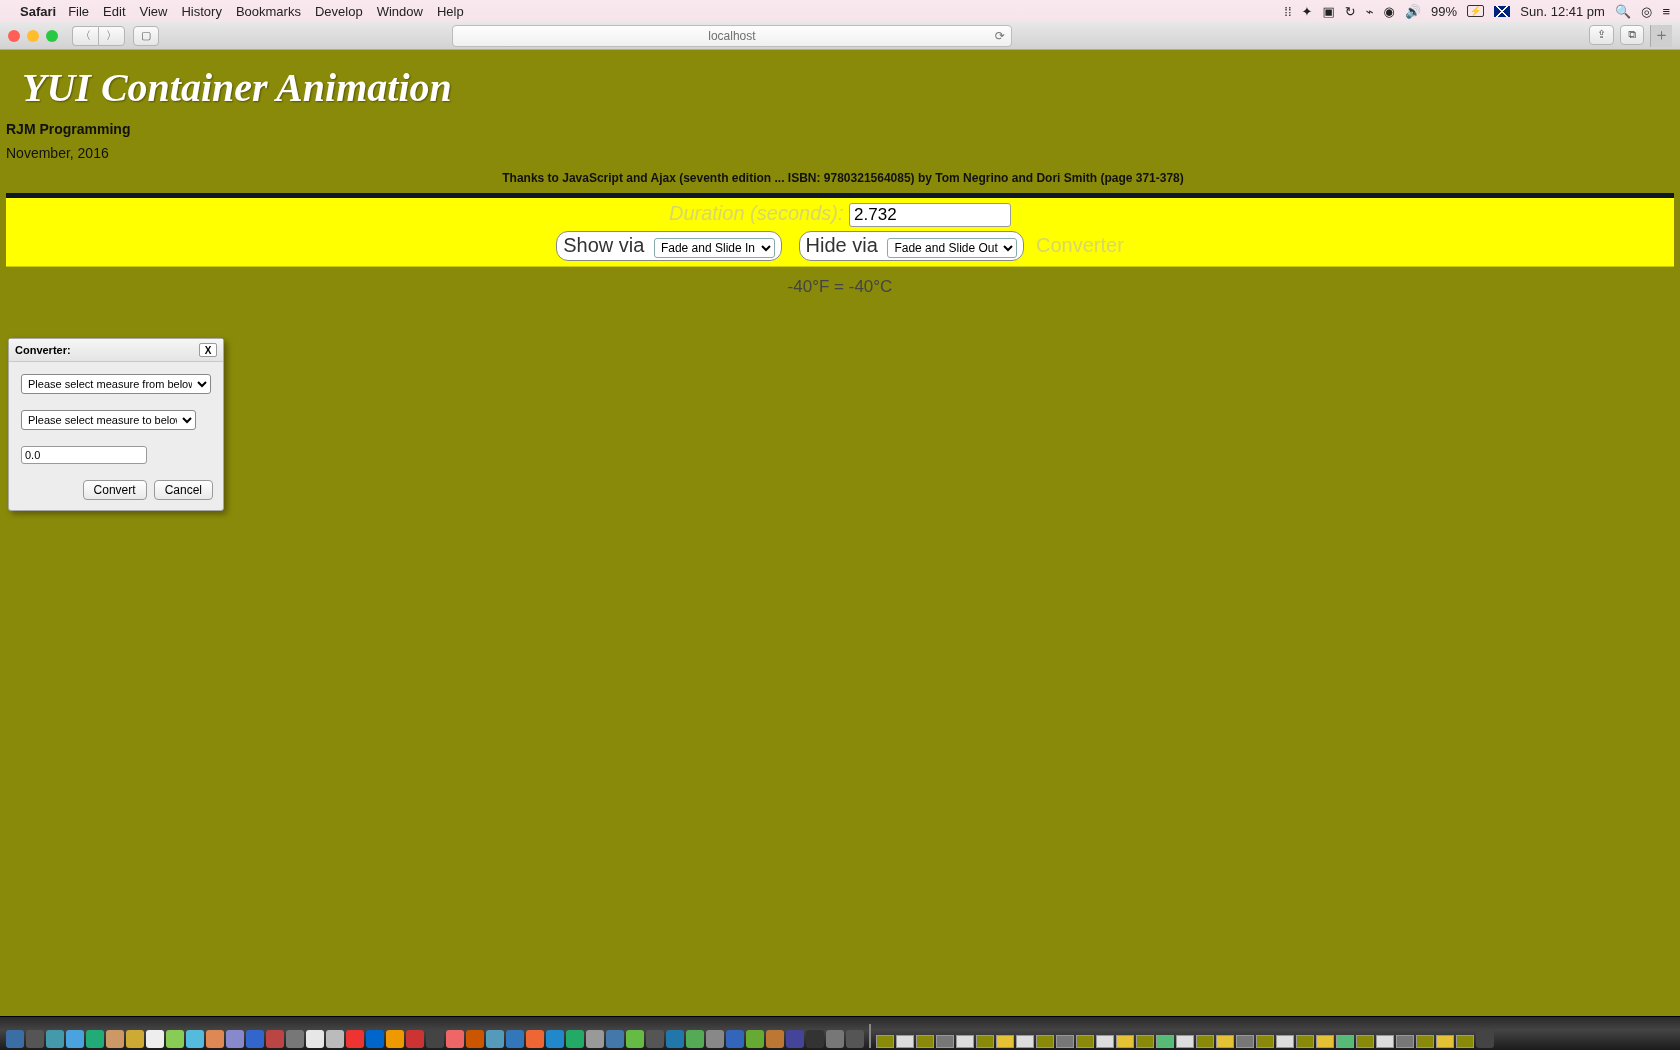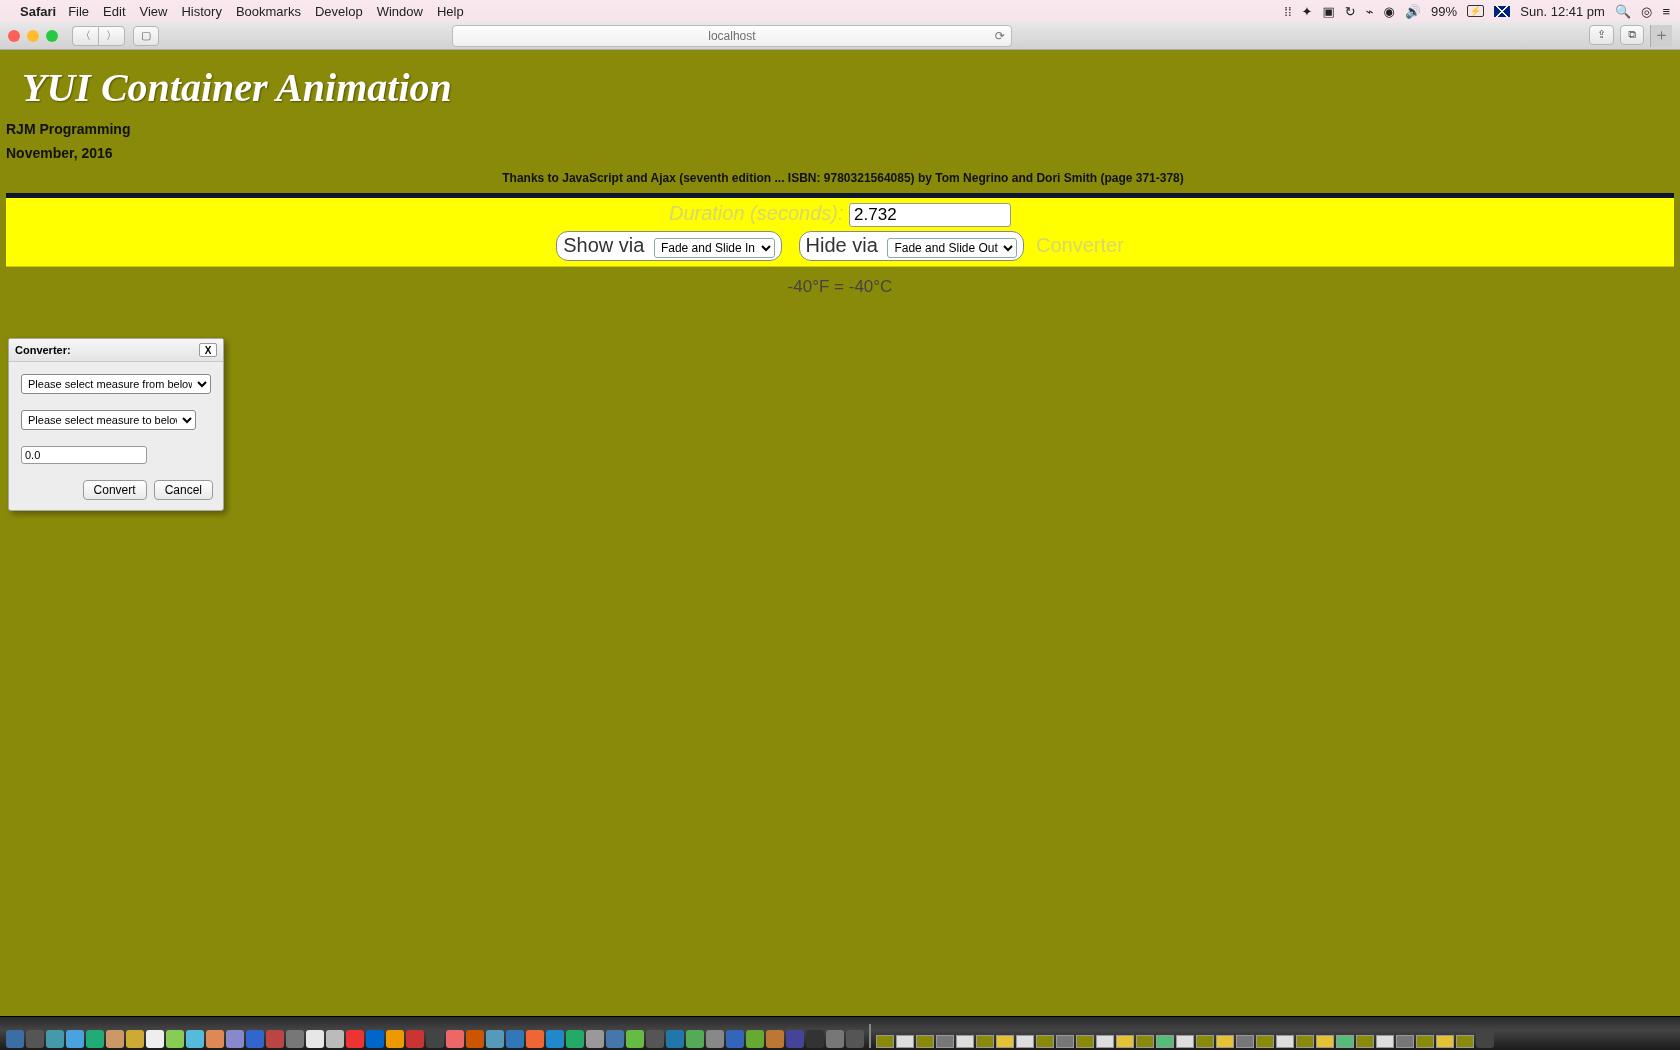--- a/index.html
+++ b/index.html
@@ -74,21 +74,21 @@
   background:#8a8a0a;
   padding:6px 0 0 0;
 }
 h1.title {
   font-family: Georgia, "Times New Roman", serif;
   font-size:40px; font-weight:bold; color:#fff;
   text-shadow:1px 1px 2px rgba(0,0,0,.4);
   margin:8px 0 10px 22px; font-style:italic;
 }
 .subline{font-size:14px;font-weight:bold;color:#111;margin:4px 0 4px 6px;}
-.dateline{font-size:14px;font-weight:bold;color:#111;margin:8px 0 4px 6px;}
+.dateline{font-size:14px;font-weight:normal;color:#111;margin:8px 0 4px 6px;}
 .thanks{font-size:12px;font-weight:bold;color:#111;margin:10px 0 8px 6px;text-align:center;}
 
 .yellowbar{
   background:#ffff00; border-top:5px solid #0f172a; border-bottom:1px solid #c9c900;
   margin:6px 6px 0 6px; padding:4px 0 5px 0;
   text-align:center; font-size:20px;
 }
 .yellowbar .dlabel{color:#d7d76c;font-style:italic;}
 .yellowbar input[type=number]{
   width:162px;height:24px;font-size:17px;padding:0 4px;border:1px solid #999;border-radius:3px;

